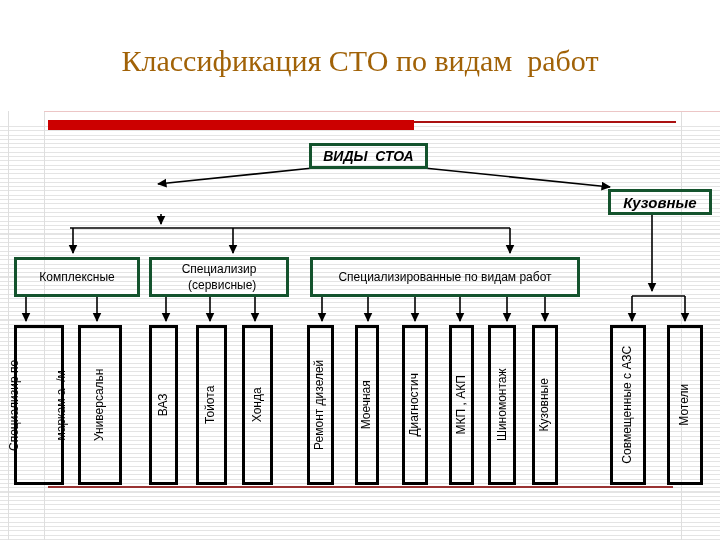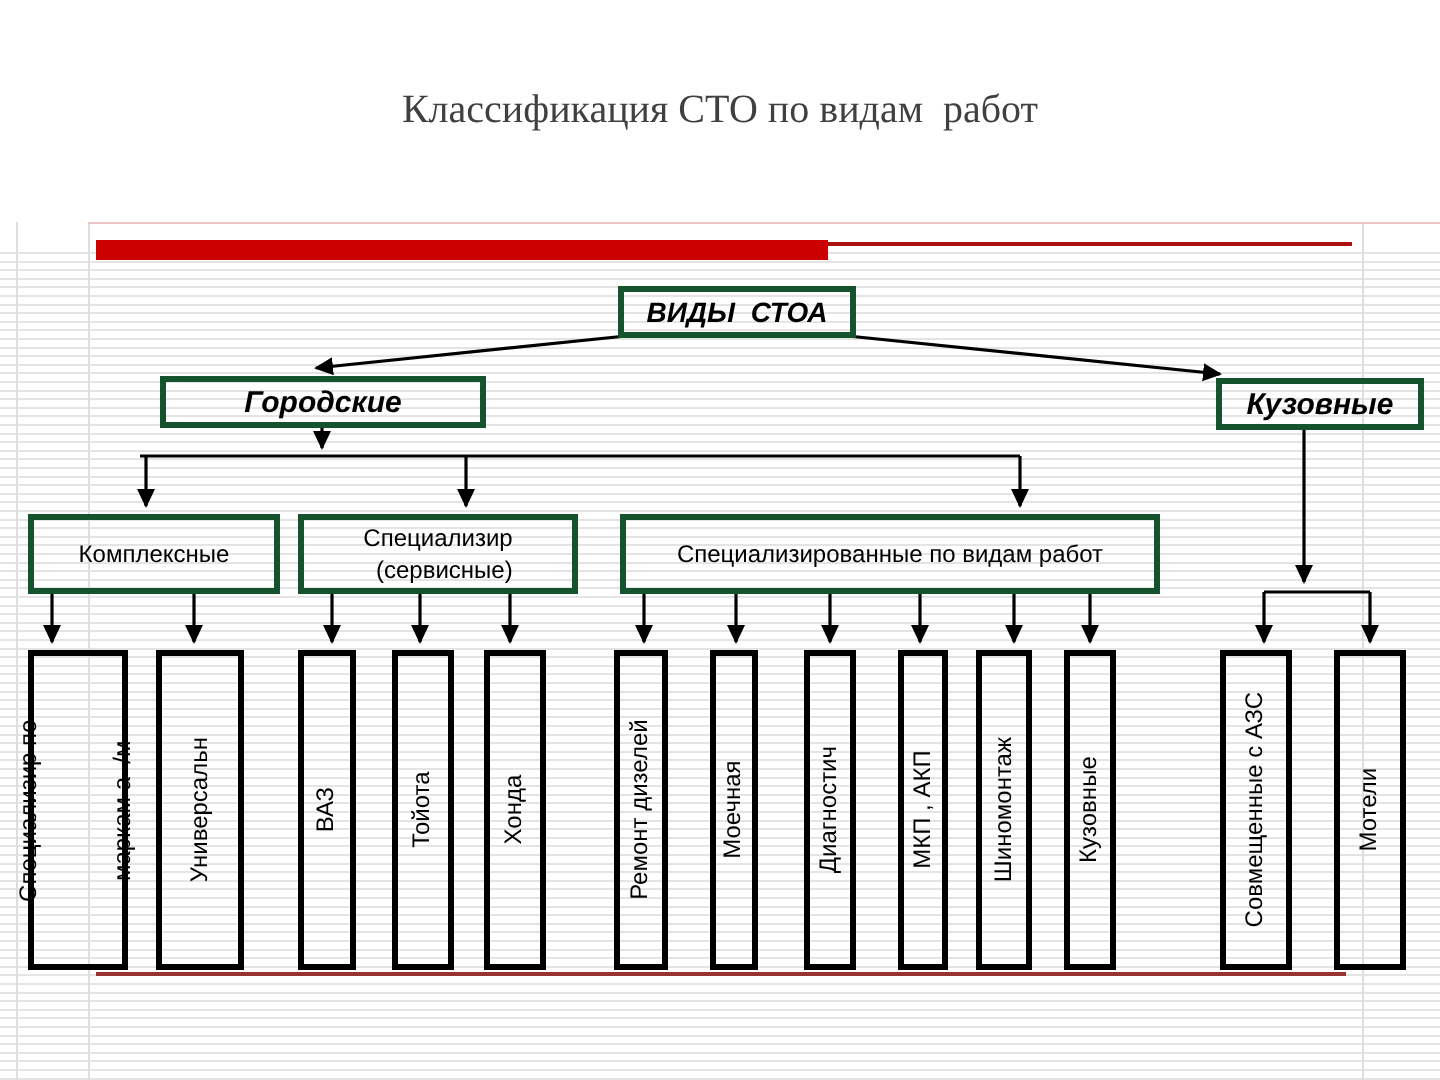--- a/index.html
+++ b/index.html
@@ -13,22 +13,22 @@
     background:repeating-linear-gradient(to bottom,#e4e4e4 0px,#e4e4e4 1px,transparent 1px,transparent 4.3px);
   }
   .vguide{position:absolute;top:111px;height:429px;width:1px;background:#dedede;}
   .pink-line{position:absolute;left:44px;top:111px;width:676px;height:1px;background:#ecc6c6;}
   .accent-bar{position:absolute;left:48px;top:120px;width:366px;height:10px;}
   .accent-line{position:absolute;left:414px;top:121px;width:262px;height:2px;}
   .bottom-rule{position:absolute;left:48px;top:486px;width:625px;height:2px;}
 
   .title{
     position:absolute;left:0;top:44px;width:720px;text-align:center;
-    font-family:"Liberation Serif",serif;font-size:20px;line-height:1.15;
-    white-space:pre;color:#404040;
+    font-family:"Liberation Serif",serif;font-size:30px;line-height:1.15;
+    white-space:pre;color:#a16207;
   }
 
   .connectors{position:absolute;left:0;top:0;width:720px;height:540px;pointer-events:none;}
 
   .node{
     position:absolute;box-sizing:border-box;border:3px solid #14532d;
     display:flex;align-items:center;justify-content:center;
     text-align:right;background:transparent;
   }
   .bi{font-weight:bold;font-style:italic;white-space:pre;}
@@ -96,21 +96,20 @@
       <line x1="545" y1="297" x2="545" y2="321" marker-end="url(#arr)"></line>
       <line x1="652" y1="214" x2="652" y2="291" marker-end="url(#arr)"></line>
       <line x1="632" y1="296" x2="685" y2="296"></line>
       <line x1="632" y1="296" x2="632" y2="321" marker-end="url(#arr)"></line>
       <line x1="685" y1="296" x2="685" y2="321" marker-end="url(#arr)"></line>
     </g>
   </svg>
 
   <div class="node root-node bi">ВИДЫ  СТОА</div>
 
-  <div class="node gorod-node bi">Городские</div>
   <div class="node dorozh-node bi">Кузовные</div>
 
   <div class="node grp grp-kompleks">Комплексные</div>
   <div class="node grp grp-avtozav">
     <div class="stack">
       <span>Специализир</span>
       <span>(сервисные)</span>
     </div>
   </div>
   <div class="node grp grp-spec">Специализированные по видам работ</div>

